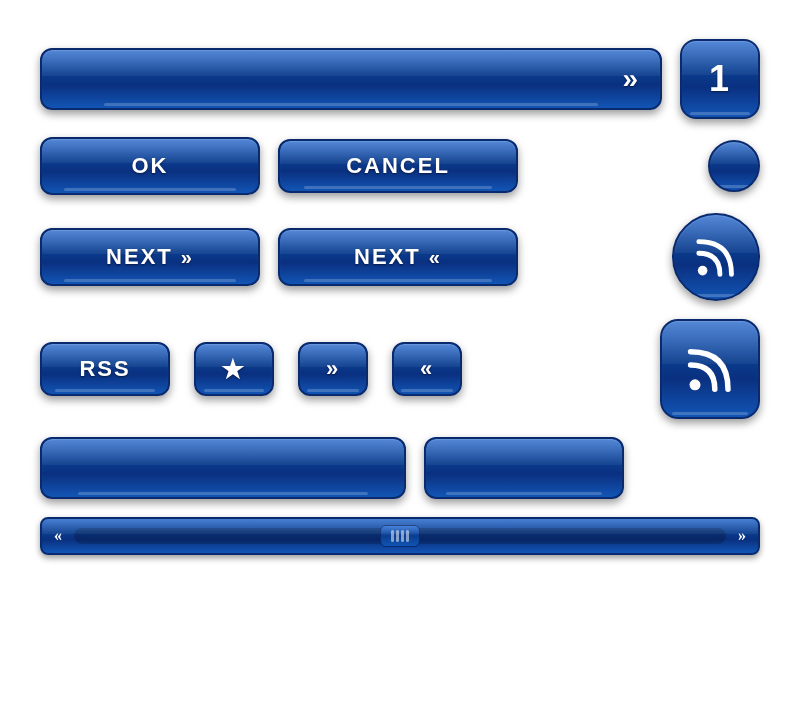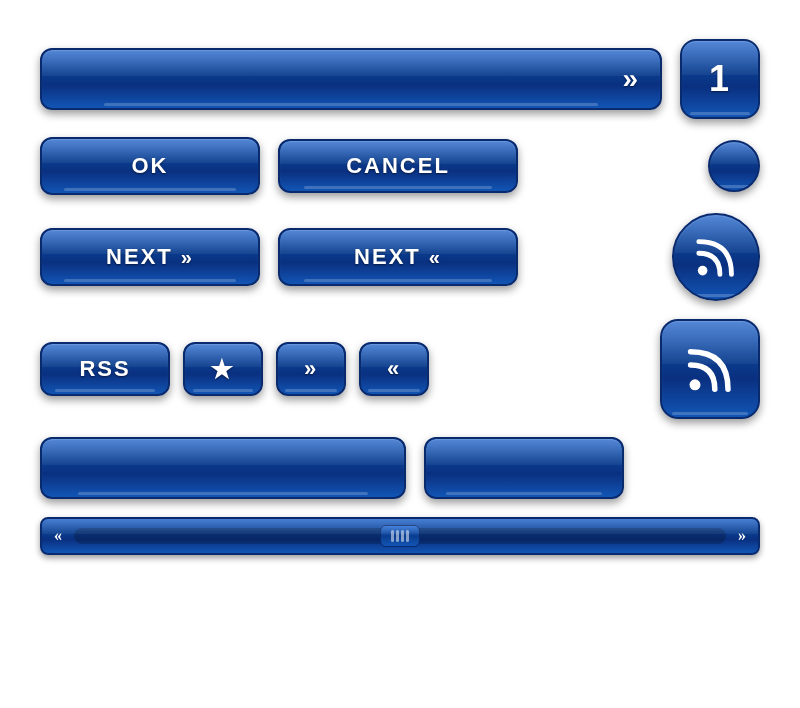--- a/index.html
+++ b/index.html
@@ -133,21 +133,21 @@
       width: 88px;
       height: 88px;
       border-radius: 50%;
       flex-shrink: 0;
       margin-left: auto;
     }
 
     
     .row4 {
       display: flex;
-      gap: 13px;
+      gap: 24px;
       align-items: center;
     }
 
     .btn-small {
       width: 130px;
       height: 54px;
     }
 
     .btn-icon-small {
       width: 80px;

